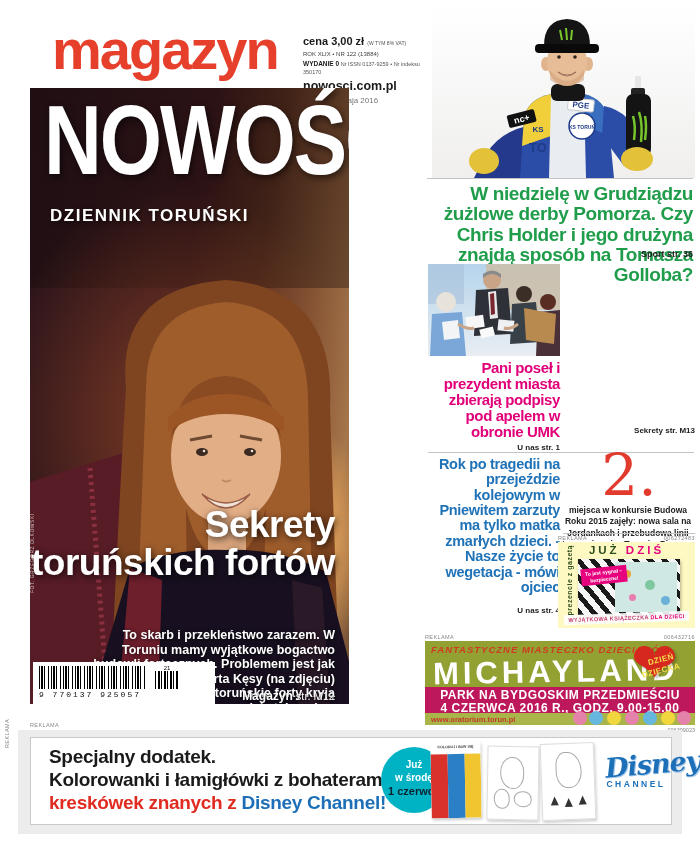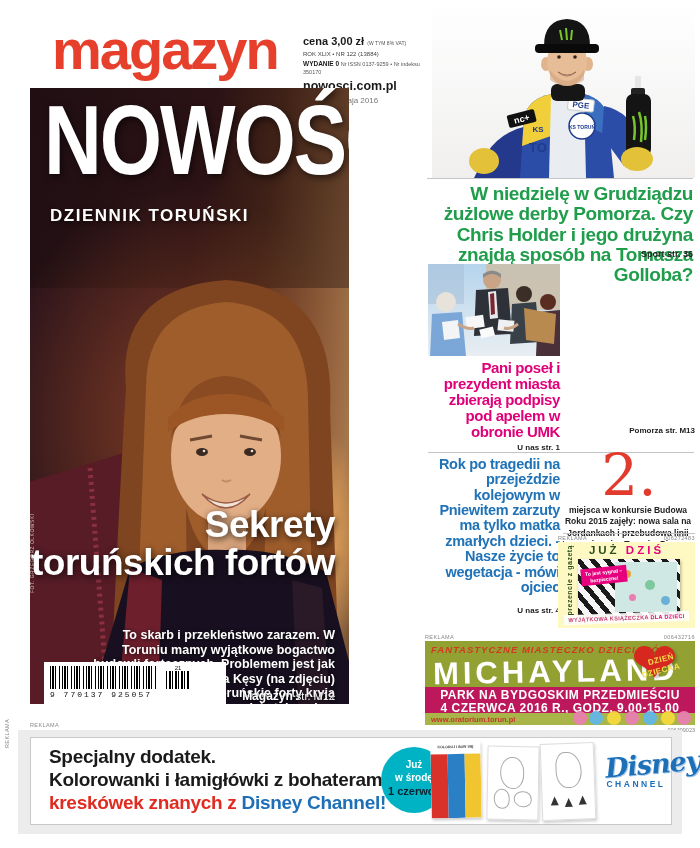--- a/index.html
+++ b/index.html
@@ -38,21 +38,21 @@
   .cover-headline{position:absolute;right:14px;top:418px;width:320px;text-align:right;
                   font-size:37px;font-weight:bold;color:#fff;line-height:1.02;letter-spacing:-0.5px;
                   text-shadow:1px 2px 7px rgba(0,0,0,.75);}
   .cover-lede{position:absolute;right:14px;top:540px;width:250px;text-align:right;font-size:12.5px;
               font-weight:600;color:#fff;line-height:1.16;text-shadow:1px 1px 4px rgba(0,0,0,.8);}
   .cover-ref{position:absolute;right:14px;top:601px;width:250px;text-align:right;font-size:11px;
              color:#fff;text-shadow:1px 1px 3px rgba(0,0,0,.8);}
   .cover-ref b{font-size:12px;}
   .photo-credit{position:absolute;left:-1px;top:505px;font-size:5px;color:#cfc2bb;
                 transform:rotate(-90deg);transform-origin:left top;letter-spacing:.5px;}
-  .barcode-box{position:absolute;left:14px;top:574px;width:172px;height:40px;background:#fff;padding:3px 4px 2px 6px;}
+  .barcode-box{position:absolute;left:3px;top:574px;width:172px;height:40px;background:#fff;padding:3px 4px 2px 6px;}
   .bars{width:108px;height:23px;background:repeating-linear-gradient(90deg,#000 0 1px,#fff 1px 2px,#000 2px 4px,#fff 4px 5px,#000 5px 6px,#fff 6px 9px,#000 9px 10px,#fff 10px 12px);display:inline-block;vertical-align:bottom;}
   .barcode-digits{font-family:"Liberation Mono",monospace;font-size:8px;letter-spacing:2px;color:#111;margin-top:1px;}
   .addon{display:inline-block;vertical-align:bottom;margin-left:8px;text-align:center;}
   .addon-num{display:block;font-size:6px;color:#111;line-height:1;}
   .bars-sm{width:24px;height:18px;background:repeating-linear-gradient(90deg,#000 0 1px,#fff 1px 3px,#000 3px 5px,#fff 5px 6px);display:block;}
 
   
   .crowd-svg{left:428px;top:264px;width:132px;height:92px;}
   .umk-headline{left:424px;top:360px;width:136px;text-align:right;font-size:15px;font-weight:bold;
                 color:#e10079;line-height:1.07;letter-spacing:-0.4px;}
@@ -291,21 +291,21 @@
       <path d="M110 48 L132 46 L132 92 L108 92 Z" fill="#4a3038"></path>
     <path d="M96 44 L128 50 L126 80 L98 76 Z" fill="#b98a50"></path>
     <rect x="38" y="52" width="18" height="12" fill="#f7f7f7" transform="rotate(-8 47 58)"></rect>
     <rect x="70" y="56" width="16" height="11" fill="#eef0f2" transform="rotate(6 78 61)"></rect>
     <rect x="52" y="64" width="14" height="9" fill="#fafafa" transform="rotate(-14 59 68)"></rect>
     <path d="M30 60 q10 6 16 4 M90 60 q-8 6 -14 4" stroke="#c9a486" stroke-width="3" fill="none"></path>
   </svg>
   <div class="abs umk-headline">Pani poseł i prezydent miasta zbierają podpisy pod apelem w obronie UMK</div>
   <div class="abs small-ref umk-ref">U nas str. 1</div>
 
-  <div class="abs small-ref mopr-ref">Pomorza str. M13</div>
+  <div class="abs small-ref mopr-ref">Sekrety str. M13</div>
 
   <div class="abs rule rule-mid"></div>
 
   <div class="abs pniewite">Rok po tragedii na przejeździe kolejowym w Pniewitem zarzuty ma tylko matka zmarłych dzieci. - Nasze życie to wegetacja - mówi ojciec</div>
   <div class="abs small-ref pniewite-ref">U nas str. 4</div>
 
   <div class="abs budowa-num">2.</div>
   <div class="abs budowa-text">miejsca w konkursie Budowa Roku 2015 zajęły: nowa sala na Jordankach i przebudowa linii tramwajowej w Toruniu. Piszemy o tym na stronie 4.</div>
   <div class="abs rule rule-sm"></div>
 

